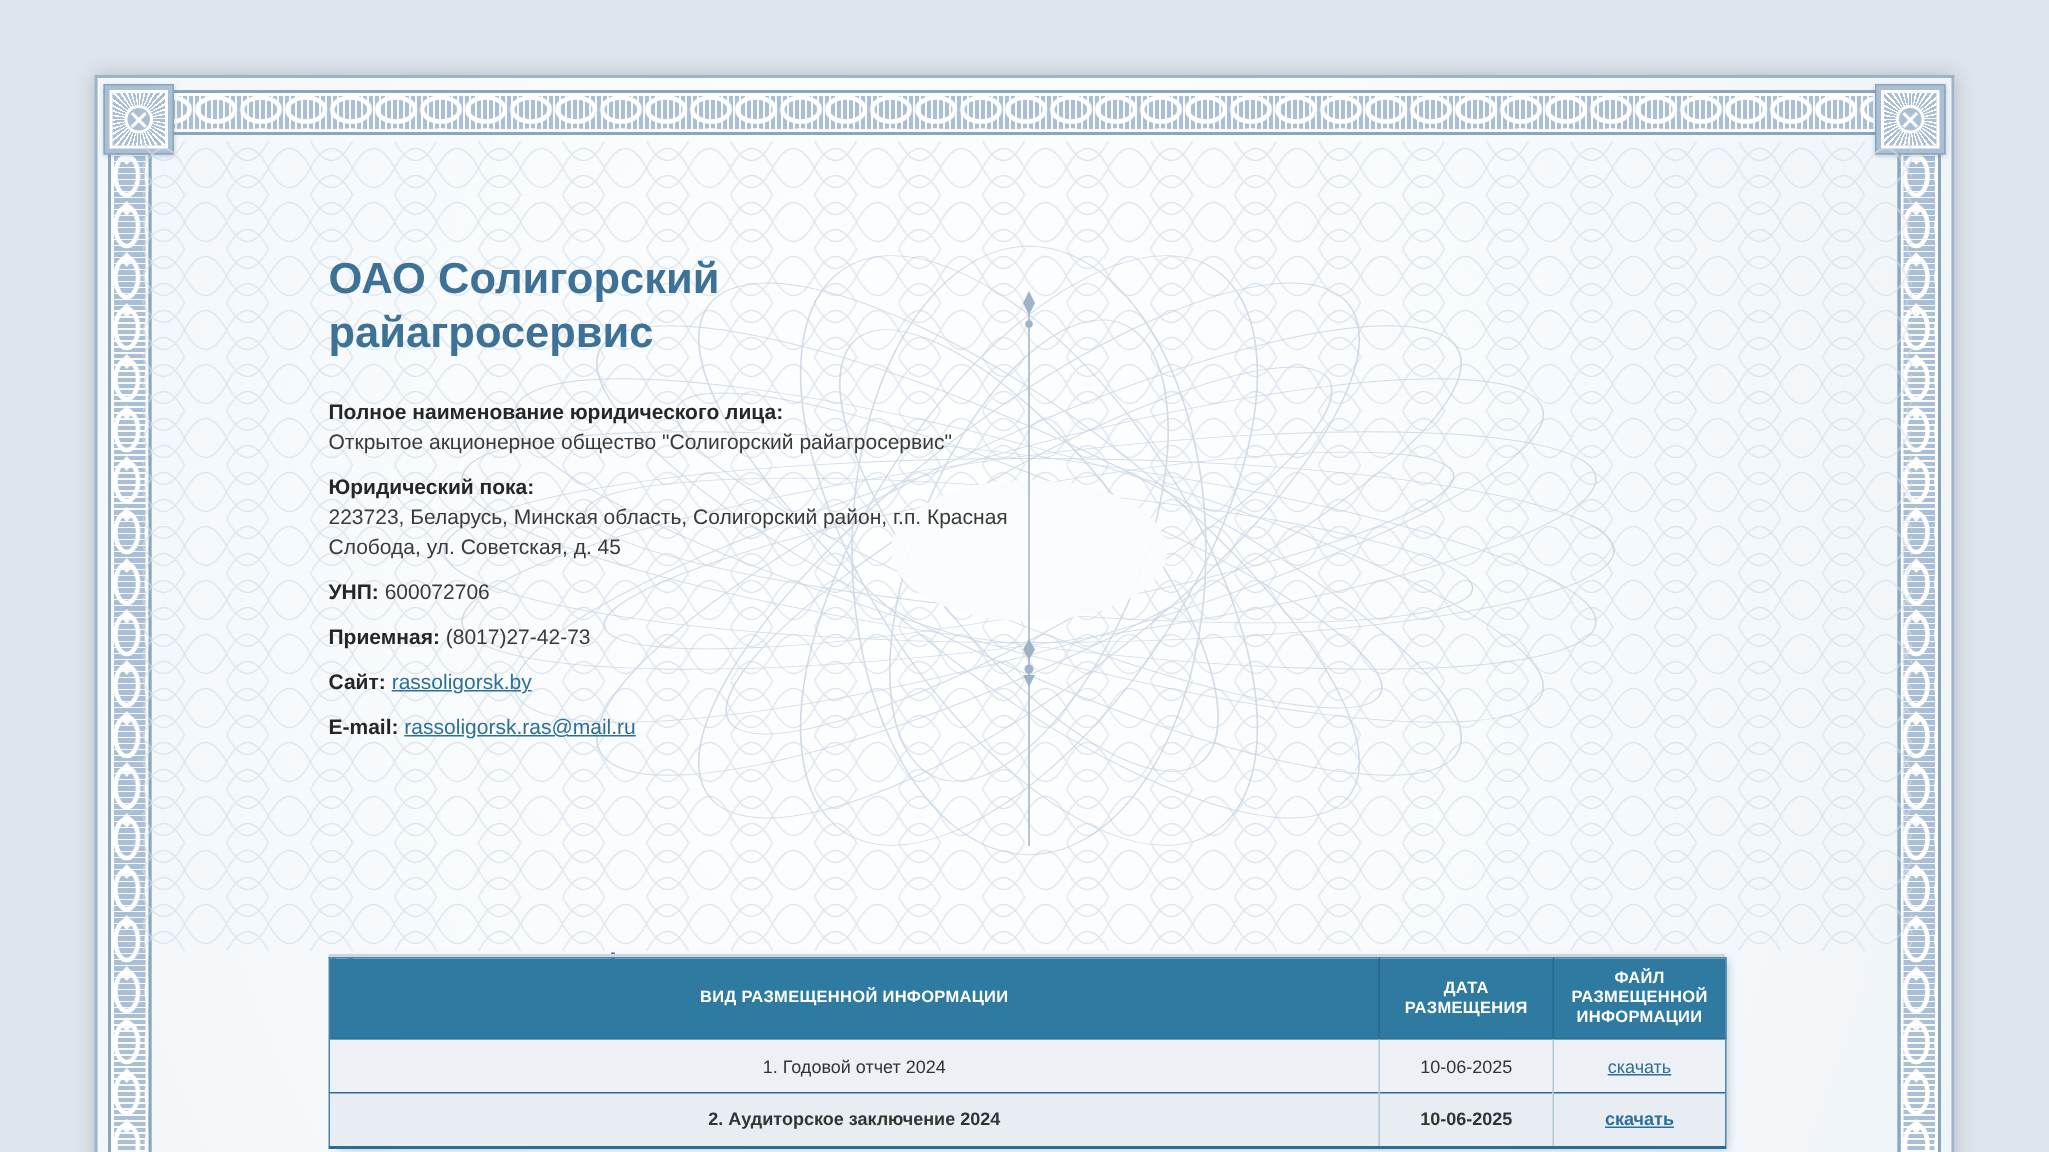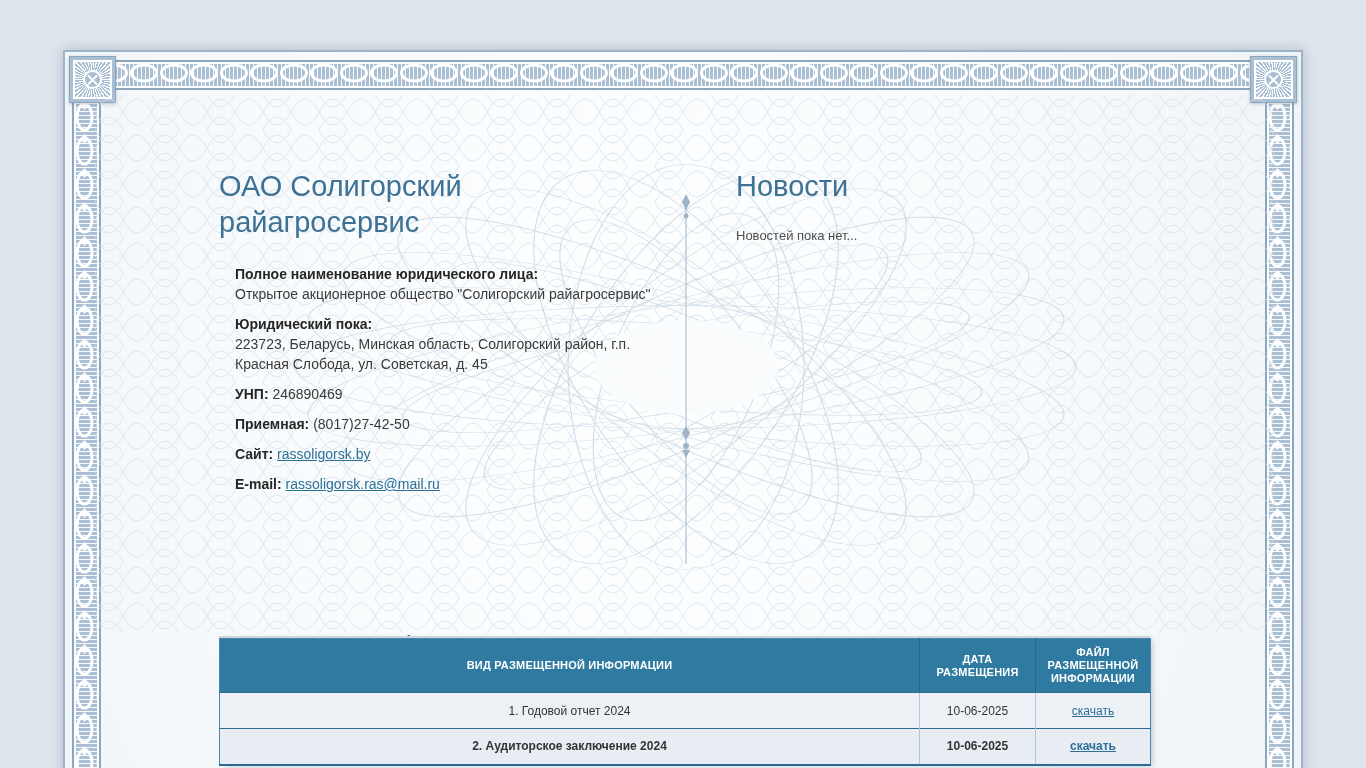--- a/index.html
+++ b/index.html
@@ -49,30 +49,30 @@
     position:absolute;left:50%;top:50%;width:15px;height:15px;margin:-9.5px 0 0 -9.5px;
     border:2px solid #fff;border-radius:50%;background:#aabfd4;
   }
   .corner-ring i{position:absolute;left:50%;top:50%;width:13px;height:2px;background:#fff;margin:-1px 0 0 -6.5px;}
   .corner-ring i.x1{transform:rotate(45deg);} .corner-ring i.x2{transform:rotate(-45deg);}
   
   .watermark{position:absolute;left:30px;right:30px;top:42px;height:540px;pointer-events:none;}
   
   .main-title{
     position:absolute;left:154px;top:116px;width:330px;margin:0;
-    font-size:29px;line-height:36px;font-weight:400;color:#3d7195;
+    font-size:29px;line-height:36px;font-weight:700;color:#3d7195;
   }
   .news-block{position:absolute;left:671px;top:116px;width:420px;}
   .news-title{margin:0;font-size:29px;line-height:36px;font-weight:400;color:#3d7195;}
   .news-empty{margin:24px 0 0;font-size:13px;color:#4d4d4d;}
   .info-block{
     position:absolute;left:154px;top:212px;width:455px;
     font-size:14px;line-height:20px;color:#3a3a3a;
   }
-  .info-block p{margin:0 16px 10px;}
+  .info-block p{margin:0 0 10px;}
   .info-block b{color:#262626;}
   a.lnk{color:#2d6f97;text-decoration:underline;cursor:pointer;}
   .disclosure-title{
     position:absolute;left:154px;top:577px;margin:0;
     font-size:28px;line-height:34px;font-weight:400;color:#3d7195;
   }
   
   .table-wrap{
     position:absolute;left:154px;top:584px;width:931px;
     border-top:2px solid #ccd6de;
@@ -189,41 +189,37 @@
       <path d="M591 100 l4 8 -4 8 -4 -8 z"></path>
       <circle cx="591" cy="122" r="2.5"></circle>
       <path d="M591 332 l4 7 -4 7 -4 -7 z"></path>
       <circle cx="591" cy="352" r="3"></circle>
       <path d="M587 356 h8 l-4 8 z"></path>
     </g>
   </svg>
 
   <h1 class="main-title">ОАО Солигорский райагросервис</h1>
 
-  <div class="news-block">
-    <h2 class="news-title">Новости</h2>
-    <p class="news-empty">Новостей пока нет...</p>
-  </div>
 
   <div class="info-block">
     <p>
       <b>Полное наименование юридического лица:</b><br>
       <span>Открытое акционерное общество "Солигорский райагросервис"</span>
     </p>
     <p>
       <b>Юридический пока:</b><br>
       <span>223723, Беларусь, Минская область, Солигорский район, г.п. Красная Слобода, ул. Советская, д. 45</span>
     </p>
     <p>
       <b>УНП:</b>
-      <span>246890469</span>
+      <span>600072706</span>
     </p>
     <p>
       <b>Приемная:</b>
-      <span>(8017)27-42-50</span>
+      <span>(8017)27-42-73</span>
     </p>
     <p>
       <b>Сайт:</b>
       <a class="lnk">rassoligorsk.by</a>
     </p>
     <p>
       <b>E-mail:</b>
       <a class="lnk">rassoligorsk.ras@mail.ru</a>
     </p>
   </div>

